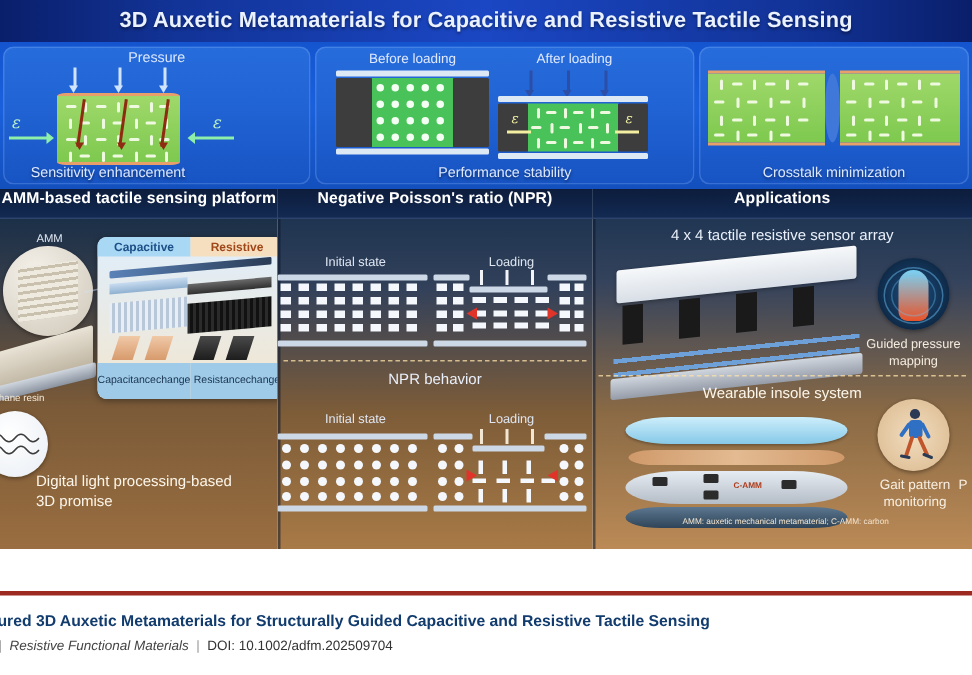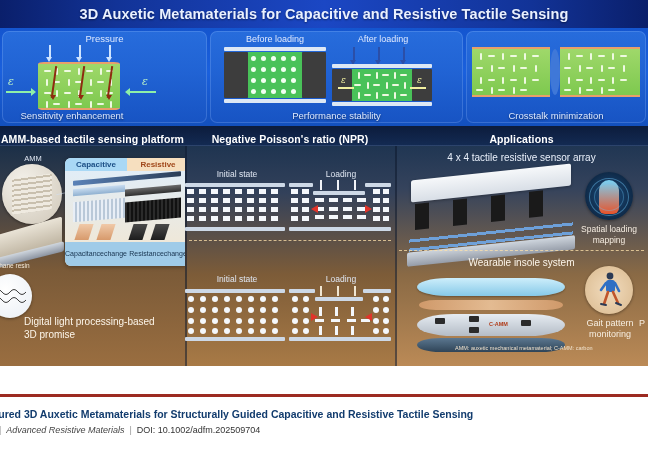--- a/index.html
+++ b/index.html
@@ -92,21 +92,21 @@
   }
   .col { position: relative; height: 100%; overflow: hidden; }
   .colL { flex: 0 0 185px; background: linear-gradient(180deg,#0f2947 0%,#2f3a4a 22%,#7a5a38 60%,#9a6e40 100%); }
   .colM { flex: 0 0 210px; background: linear-gradient(180deg,#162f4d 0%,#33415a 28%,#7d5c38 62%,#a87a46 100%); }
   .colR { flex: 1 1 auto; background: linear-gradient(180deg,#16304f 0%,#35435c 26%,#8a6a45 62%,#bb8a56 100%); }
   .colsep { position: absolute; top: 0; width: 2px; height: 100%; background: rgba(12,24,44,.55); }
 
   .sechdr {
     position: absolute; top: 0; left: 0; width: 100%; height: 20px;
     background: linear-gradient(180deg,#0c1c3c,#132a52);
-    display: flex; align-items: flex-end; justify-content: center;
+    display: flex; align-items: flex-start; justify-content: center;
     border-bottom: 1px solid rgba(120,160,220,.3);
   }
   .sechdr span {
     color: #ffffff; font-size: 10.5px; font-weight: bold; letter-spacing: .1px;
     white-space: nowrap;
   }
   .subhdr {
     position: absolute; width: 100%; text-align: center;
     color: #e9f0fb; font-size: 10px;
   }
@@ -518,20 +518,21 @@
           <i class="cellw" style="left:68px;top:27px;width:9px;height:4px;"></i>
         <i class="cellw" style="left:84px;top:28px;width:7px;height:5px;"></i>
           <i class="cellw" style="left:94px;top:28px;width:6px;height:5px;"></i>
       </div>
       <div class="redarrow" style="left:126px;top:79px;border-top:4px solid transparent;border-bottom:4px solid transparent;border-right:7px solid #e0342a;"></div>
       <div class="redarrow" style="left:180px;top:79px;border-top:4px solid transparent;border-bottom:4px solid transparent;border-left:7px solid #e0342a;"></div>
       <div class="plate" style="left:104px;top:101px;width:102px;height:4px;"></div>
 
       <div class="dotdiv" style="top:114px;"></div>
 
+      <div class="subhdr" style="top:122px;">NPR behavior</div>
       <div class="smalllbl" style="left:4px;top:148px;width:96px;">Initial state</div>
       <div class="smalllbl" style="left:108px;top:148px;width:96px;">Loading</div>
 
       <div class="plate" style="left:0px;top:163px;width:100px;height:4px;"></div>
       <div class="lattice" style="left:0px;top:168px;width:100px;height:42px;">
         <i class="cellw" style="left:3px;top:2px;width:6px;height:6px;border-radius:50%;"></i>
           <i class="cellw" style="left:15px;top:2px;width:6px;height:6px;border-radius:50%;"></i>
           <i class="cellw" style="left:27px;top:2px;width:6px;height:6px;border-radius:50%;"></i>
           <i class="cellw" style="left:39px;top:2px;width:6px;height:6px;border-radius:50%;"></i>
           <i class="cellw" style="left:51px;top:2px;width:6px;height:6px;border-radius:50%;"></i>
@@ -615,21 +616,21 @@
       <div style="position:absolute;left:16px;top:46px;width:160px;height:22px;background:linear-gradient(180deg,#f6f8fa,#d8dee6);transform:skewY(-6deg);border-radius:2px;box-shadow:0 1px 3px rgba(0,0,0,.3);"></div>
       <div style="position:absolute;left:20px;top:70px;width:150px;height:26px;background:repeating-linear-gradient(90deg,#1a1a1a 0 14px,transparent 14px 38px);transform:skewY(-6deg);"></div>
       <div style="position:absolute;left:14px;top:100px;width:164px;height:26px;background:repeating-linear-gradient(0deg,#6fa8e8 0 3px,transparent 3px 9px);transform:skewY(-6deg);opacity:.9;"></div>
       <div style="position:absolute;left:12px;top:118px;width:168px;height:14px;background:linear-gradient(180deg,#cfd6de,#959ca8);transform:skewY(-6deg);border-radius:2px;"></div>
 
       <div class="circ" style="left:190px;top:46px;width:48px;height:48px;background:radial-gradient(circle,#1d4f80 0%,#0f2a48 70%);">
         <div style="position:absolute;left:14px;top:8px;width:20px;height:34px;border-radius:10px 10px 6px 6px;background:linear-gradient(180deg,#79d2f5,#e8532a);"></div>
         <div style="position:absolute;left:4px;top:6px;width:40px;height:38px;border:1.5px solid rgba(110,200,250,.45);border-radius:50%;"></div>
         <div style="position:absolute;left:9px;top:11px;width:30px;height:28px;border:1.5px solid rgba(110,200,250,.35);border-radius:50%;"></div>
       </div>
-      <div class="smalllbl" style="left:178px;top:98px;width:72px;font-size:8.5px;color:#f5ece0;">Spatial loading</div>
+      <div class="smalllbl" style="left:178px;top:98px;width:72px;font-size:8.5px;color:#f5ece0;">Guided pressure</div>
       <div class="smalllbl" style="left:178px;top:109px;width:72px;font-size:8.5px;color:#f5ece0;">mapping</div>
 
       <div class="dotdiv" style="top:124px;"></div>
 
       <div class="subhdr" style="top:131px;font-size:10px;color:#fdf6ea;">Wearable insole system</div>
 
       <div class="insole" style="left:22px;top:152px;width:148px;height:18px;background:linear-gradient(180deg,#cdeefb,#86c9e8);box-shadow:0 1px 2px rgba(0,0,0,.3);"></div>
       <div class="insole" style="left:24px;top:174px;width:144px;height:10px;background:linear-gradient(90deg,#d9a070,#f0c79e,#d9a070);opacity:.85;"></div>
       <div class="insole" style="left:22px;top:188px;width:148px;height:22px;background:linear-gradient(180deg,#e6ecf2,#b4bcc6);">
         <span style="position:absolute;left:18px;top:4px;width:10px;height:6px;background:#2b2b2b;border-radius:1px;"></span>
@@ -658,17 +659,17 @@
 
       <div class="note" style="left:60px;top:219px;">AMM: auxetic mechanical metamaterial; C-AMM: carbon</div>
     </div>
   </div>
 
 
   <div class="cite">
     <div class="citerule"></div>
     <div class="l1">...nufactured 3D Auxetic Metamaterials for Structurally Guided Capacitive and Resistive Tactile Sensing</div>
     <div class="l2">
-      <span class="sep">|</span><em>Advanced Resistive Materials</em><span class="sep">|</span><span>DOI: 10.1002/adfm.202509704</span>
+      <span class="sep">|</span><em>Resistive Functional Materials</em><span class="sep">|</span><span>DOI: 10.1002/adfm.202509704</span>
     </div>
   </div>
 
 </div>
 
 </body></html>

